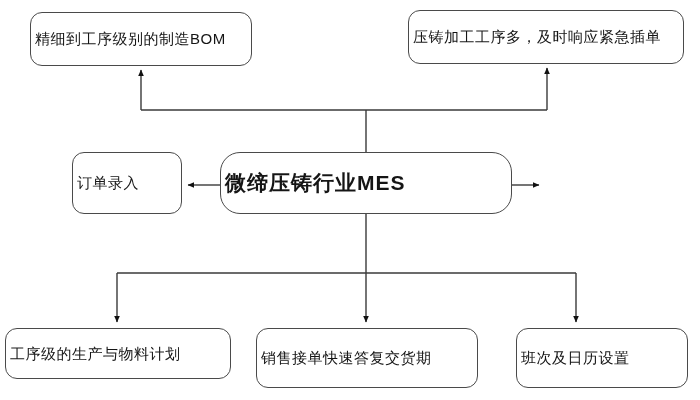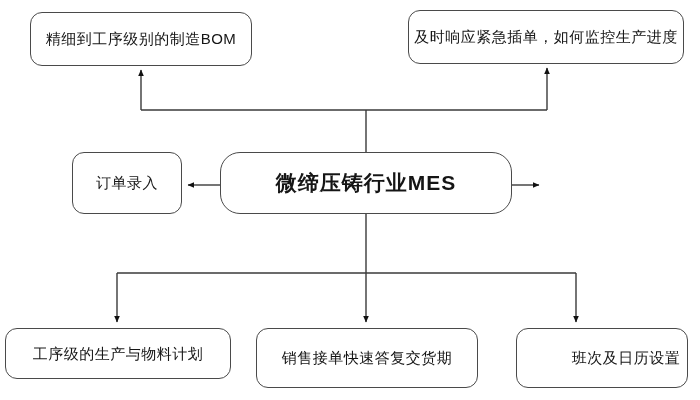--- a/index.html
+++ b/index.html
@@ -20,21 +20,21 @@
     left: 0;
     top: 0;
     width: 700px;
     height: 400px;
   }
   .node {
     position: absolute;
     box-sizing: border-box;
     display: flex;
     align-items: center;
-    justify-content: center;
+    justify-content: flex-start;
     background: #ffffff;
     border: 1.4px solid #4a4a4a;
     border-radius: 12px;
     text-align: center;
     color: #151515;
     line-height: 1.15;
     letter-spacing: 0.5px;
     white-space: nowrap;
   }
   .node-label {
@@ -53,21 +53,21 @@
     border-radius: 20px;
   }
   
   #node-bom          { left: 30px;  top: 12px;  width: 222px; height: 54px; }
   #node-monitor      { left: 408px; top: 10px;  width: 276px; height: 54px; }
   #node-order-entry  { left: 72px;  top: 152px; width: 110px; height: 62px; }
   #node-mes          { left: 220px; top: 152px; width: 292px; height: 62px; }
   #node-urgent       { left: 545px; top: 152px; width: 148px; height: 62px; }
   #node-plan         { left: 5px;   top: 328px; width: 226px; height: 51px; }
   #node-sales        { left: 256px; top: 328px; width: 222px; height: 60px; }
-  #node-shift        { left: 516px; top: 328px; width: 172px; height: 60px; padding-left: 48px; }
+  #node-shift        { left: 516px; top: 328px; width: 172px; height: 60px; }
 </style>
 </head>
 <body>
 
 <div id="diagram-root">
 
   <svg id="connector-layer" viewBox="0 0 700 400">
     <defs>
       <marker id="arrowhead" markerWidth="7" markerHeight="7" refX="6" refY="3.2" orient="auto" markerUnits="userSpaceOnUse">
         <path d="M0,0.4 L6.4,3.2 L0,6 z" fill="#111111"></path>
@@ -91,21 +91,21 @@
     <path d="M117,273 L117,322" stroke="#3a3a3a" stroke-width="1.4" fill="none" marker-end="url(#arrowhead)"></path>
     <path d="M366,273 L366,322" stroke="#3a3a3a" stroke-width="1.4" fill="none" marker-end="url(#arrowhead)"></path>
     <path d="M576,273 L576,322" stroke="#3a3a3a" stroke-width="1.4" fill="none" marker-end="url(#arrowhead)"></path>
   </svg>
 
   <div class="node node-regular" id="node-bom">
     <span class="node-label">精细到工序级别的制造BOM</span>
   </div>
 
   <div class="node node-regular" id="node-monitor">
-    <span class="node-label">及时响应紧急插单，如何监控生产进度</span>
+    <span class="node-label">压铸加工工序多，及时响应紧急插单</span>
   </div>
 
   <div class="node node-regular" id="node-order-entry">
     <span class="node-label">订单录入</span>
   </div>
 
   <div class="node node-center" id="node-mes">
     <span class="node-label">微缔压铸行业MES</span>
   </div>
 

